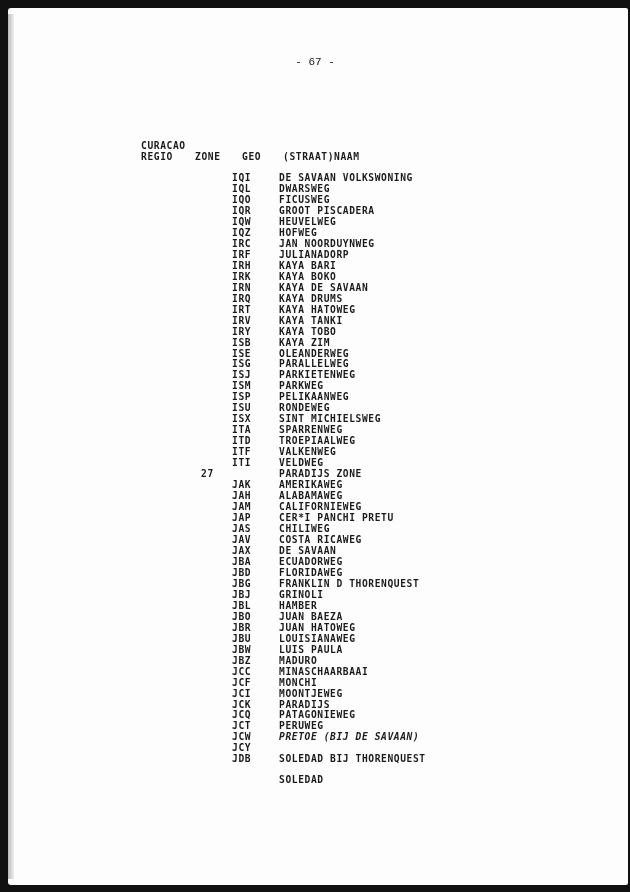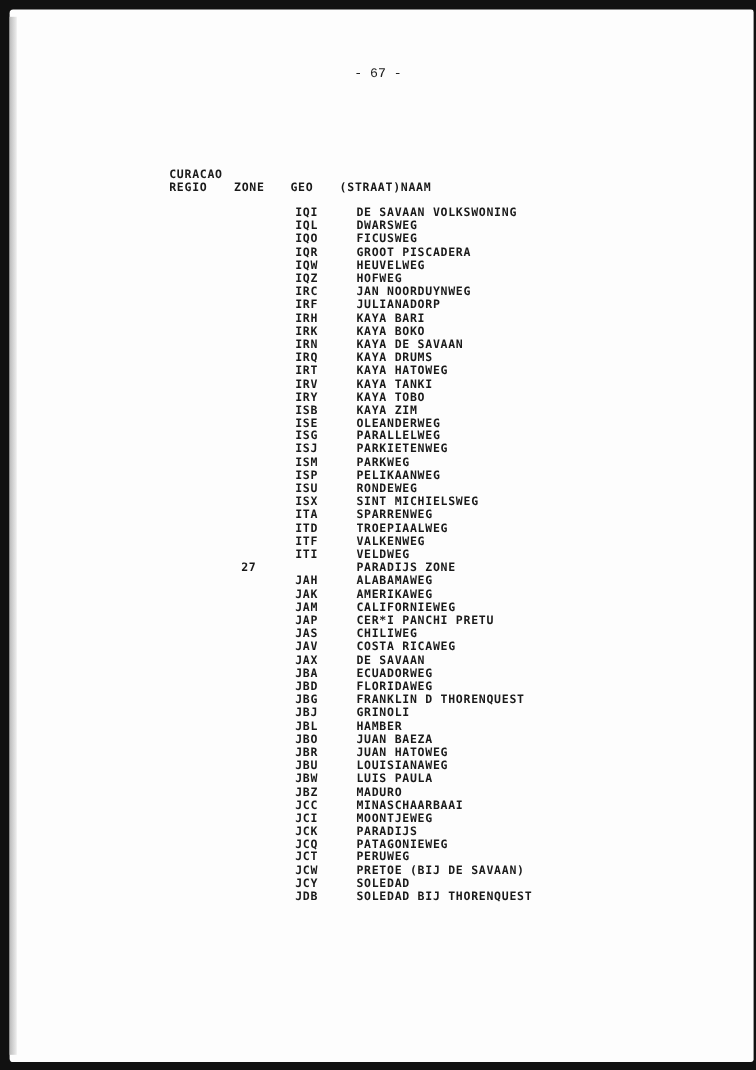--- a/index.html
+++ b/index.html
@@ -26,22 +26,22 @@
     }
     .region-title { left: 141px; top: 141px; }
     .hdr { top: 152px; }
     .h-regio { left: 141px; }
     .h-zone { left: 195px; }
     .h-geo { left: 242px; }
     .h-naam { left: 283px; }
     .rows { position: absolute; left: 0; top: 173px; width: 630px; }
     .row { position: relative; height: 10.97px; }
     .row .zone { position: absolute; left: 201px; }
-    .row .geo { position: absolute; left: 246px; }
-    .row .naam { position: absolute; left: 297px; }
+    .row .geo { position: absolute; left: 232px; }
+    .row .naam { position: absolute; left: 279px; }
   </style>
 </head>
 <body>
 
 <div class="page">
   <div class="page-leftedge"></div>
 </div>
 
 <div class="page-number">- 67 -</div>
 
@@ -190,30 +190,30 @@
       <span class="mono geo" style="position: absolute;">ITI</span>
       <span class="mono naam" style="position: absolute;">VELDWEG</span>
     </div>
     <div class="row">
       <span class="mono zone" style="position: absolute;">27</span>
       <span class="mono geo" style="position: absolute;"></span>
       <span class="mono naam" style="position: absolute;">PARADIJS ZONE</span>
     </div>
     <div class="row">
       <span class="mono zone" style="position: absolute;"></span>
+      <span class="mono geo" style="position: absolute;">JAK</span>
+      <span class="mono naam" style="position: absolute;">AMERIKAWEG</span>
+    </div>
+    <div class="row">
+      <span class="mono zone" style="position: absolute;"></span>
       <span class="mono geo" style="position: absolute;">JAH</span>
       <span class="mono naam" style="position: absolute;">ALABAMAWEG</span>
     </div>
     <div class="row">
       <span class="mono zone" style="position: absolute;"></span>
-      <span class="mono geo" style="position: absolute;">JAK</span>
-      <span class="mono naam" style="position: absolute;">AMERIKAWEG</span>
-    </div>
-    <div class="row">
-      <span class="mono zone" style="position: absolute;"></span>
       <span class="mono geo" style="position: absolute;">JAM</span>
       <span class="mono naam" style="position: absolute;">CALIFORNIEWEG</span>
     </div>
     <div class="row">
       <span class="mono zone" style="position: absolute;"></span>
       <span class="mono geo" style="position: absolute;">JAP</span>
       <span class="mono naam" style="position: absolute;">CER*I PANCHI PRETU</span>
     </div>
     <div class="row">
       <span class="mono zone" style="position: absolute;"></span>
@@ -280,20 +280,25 @@
       <span class="mono geo" style="position: absolute;">JBZ</span>
       <span class="mono naam" style="position: absolute;">MADURO</span>
     </div>
     <div class="row">
       <span class="mono zone" style="position: absolute;"></span>
       <span class="mono geo" style="position: absolute;">JCC</span>
       <span class="mono naam" style="position: absolute;">MINASCHAARBAAI</span>
     </div>
     <div class="row">
       <span class="mono zone" style="position: absolute;"></span>
+      <span class="mono geo" style="position: absolute;">JCF</span>
+      <span class="mono naam" style="position: absolute;">MONCHI</span>
+    </div>
+    <div class="row">
+      <span class="mono zone" style="position: absolute;"></span>
       <span class="mono geo" style="position: absolute;">JCI</span>
       <span class="mono naam" style="position: absolute;">MOONTJEWEG</span>
     </div>
     <div class="row">
       <span class="mono zone" style="position: absolute;"></span>
       <span class="mono geo" style="position: absolute;">JCK</span>
       <span class="mono naam" style="position: absolute;">PARADIJS</span>
     </div>
     <div class="row">
       <span class="mono zone" style="position: absolute;"></span>
@@ -301,25 +306,25 @@
       <span class="mono naam" style="position: absolute;">PATAGONIEWEG</span>
     </div>
     <div class="row">
       <span class="mono zone" style="position: absolute;"></span>
       <span class="mono geo" style="position: absolute;">JCT</span>
       <span class="mono naam" style="position: absolute;">PERUWEG</span>
     </div>
     <div class="row">
       <span class="mono zone" style="position: absolute;"></span>
       <span class="mono geo" style="position: absolute;">JCW</span>
-      <span class="mono naam" style="position: absolute;">PRETOE (BIJ DE SAVAAN)</span>
+      <span class="mono naam" style="position: absolute; font-style: italic;">PRETOE (BIJ DE SAVAAN)</span>
     </div>
     <div class="row">
       <span class="mono zone" style="position: absolute;"></span>
       <span class="mono geo" style="position: absolute;">JCY</span>
-      <span class="mono naam" style="position: absolute;">SOLEDAD</span>
+      <span class="mono naam" style="position: absolute; margin-top: 32px;">SOLEDAD</span>
     </div>
     <div class="row">
       <span class="mono zone" style="position: absolute;"></span>
       <span class="mono geo" style="position: absolute;">JDB</span>
       <span class="mono naam" style="position: absolute;">SOLEDAD BIJ THORENQUEST</span>
     </div>
   </div>
 
 </body></html>

